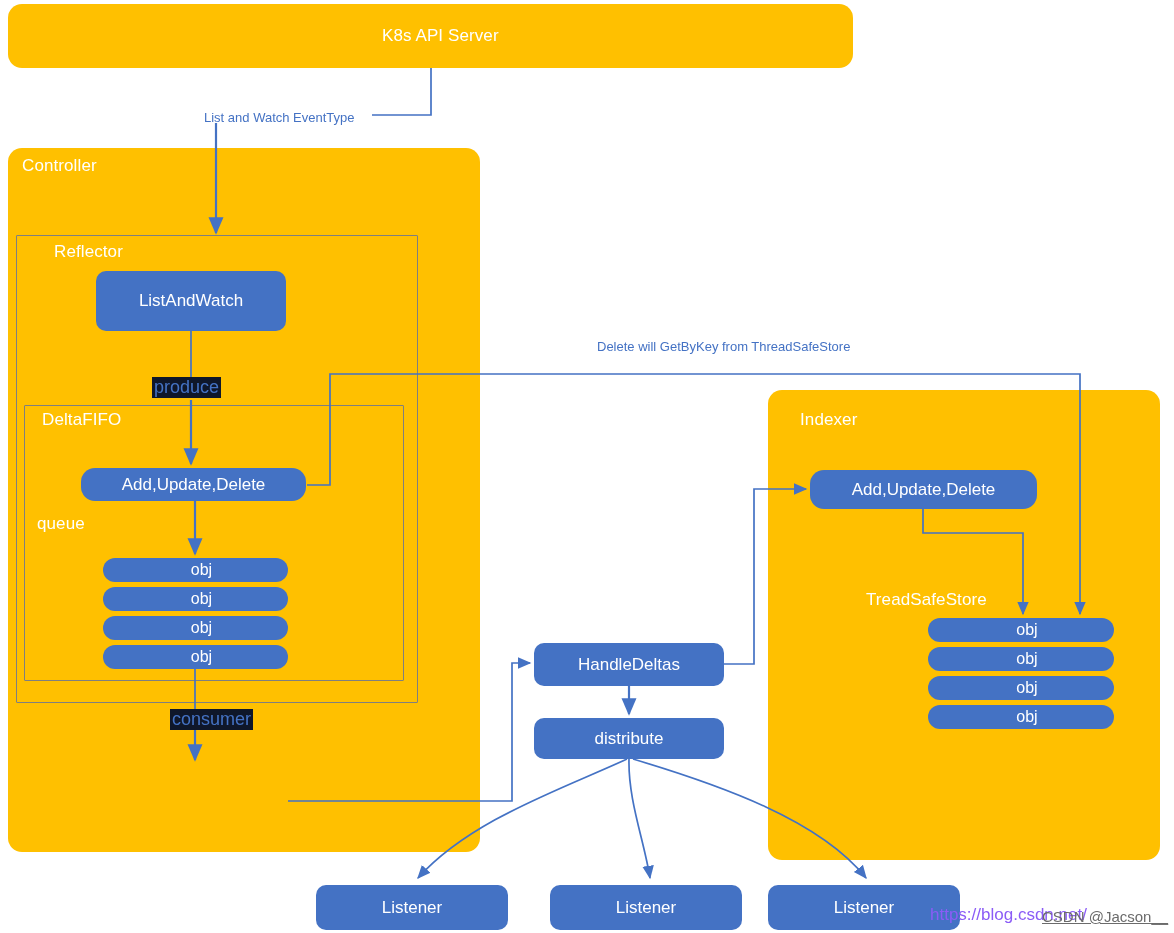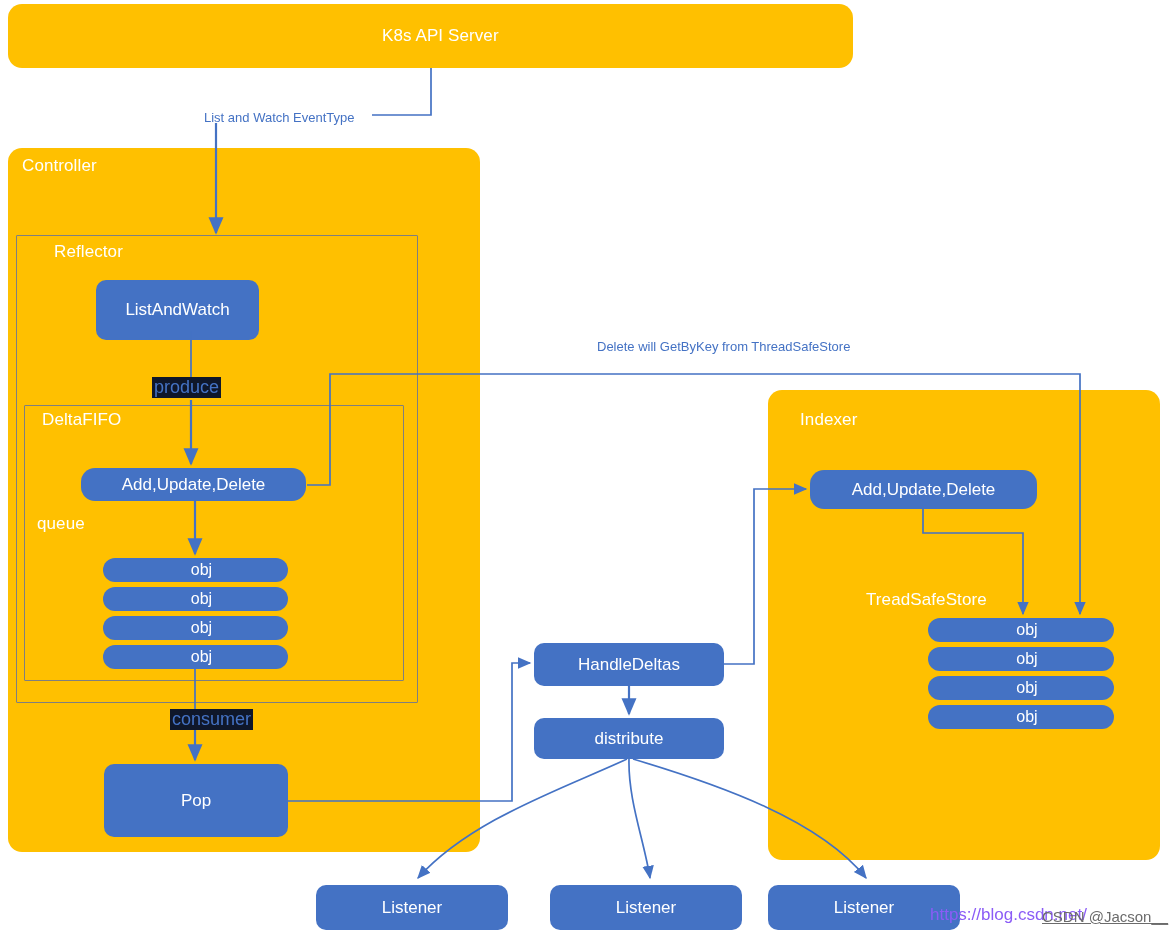--- a/index.html
+++ b/index.html
@@ -102,39 +102,38 @@
 
   <div class="yellow" style="left:8px; top:4px; width:845px; height:64px;"></div>
   <div class="yellow-label" style="left:382px; top:26px; font-size:17px;">K8s API Server</div>
 
   <div class="yellow" style="left:8px; top:148px; width:472px; height:704px;"></div>
   <div class="yellow-label" style="left:22px; top:156px;">Controller</div>
 
   <div class="frame" style="left:16px; top:235px; width:402px; height:468px;"></div>
   <div class="yellow-label" style="left:54px; top:242px;">Reflector</div>
 
-  <div class="blue rad-lg" style="left:96px; top:280px; width:163px; height:60px;">ListAndWatch</div>
+  <div class="blue rad-lg" style="left:96px; top:271px; width:190px; height:60px;">ListAndWatch</div>
 
   <div class="caption boxed" style="left:152px; top:377px;">produce</div>
 
   <div class="frame" style="left:24px; top:405px; width:380px; height:276px;"></div>
   <div class="yellow-label" style="left:42px; top:410px;">DeltaFIFO</div>
 
   <div class="blue rad-pill" style="left:81px; top:468px; width:225px; height:33px;">Add,Update,Delete</div>
 
   <div class="yellow-label" style="left:37px; top:514px;">queue</div>
 
   <div class="blue obj" style="left:103px; top:558px; width:185px; height:24px;">obj</div>
   <div class="blue obj" style="left:103px; top:587px; width:185px; height:24px;">obj</div>
   <div class="blue obj" style="left:103px; top:616px; width:185px; height:24px;">obj</div>
   <div class="blue obj" style="left:103px; top:645px; width:185px; height:24px;">obj</div>
 
   <div class="caption boxed" style="left:146px; top:709px;margin-left:24px;">consumer</div>
 
-  <div class="blue rad-lg" style="left:104px; top:764px; width:184px; height:73px;">Pop</div>
 
   <div class="yellow" style="left:768px; top:390px; width:392px; height:470px;"></div>
   <div class="yellow-label" style="left:800px; top:410px;">Indexer</div>
 
   <div class="blue rad-pill" style="left:810px; top:470px; width:227px; height:39px;">Add,Update,Delete</div>
 
   <div class="yellow-label" style="left:866px; top:590px;">TreadSafeStore</div>
 
   <div class="blue obj" style="left:928px; top:618px; width:186px; height:24px;">obj</div>
   <div class="blue obj" style="left:928px; top:647px; width:186px; height:24px;">obj</div>

